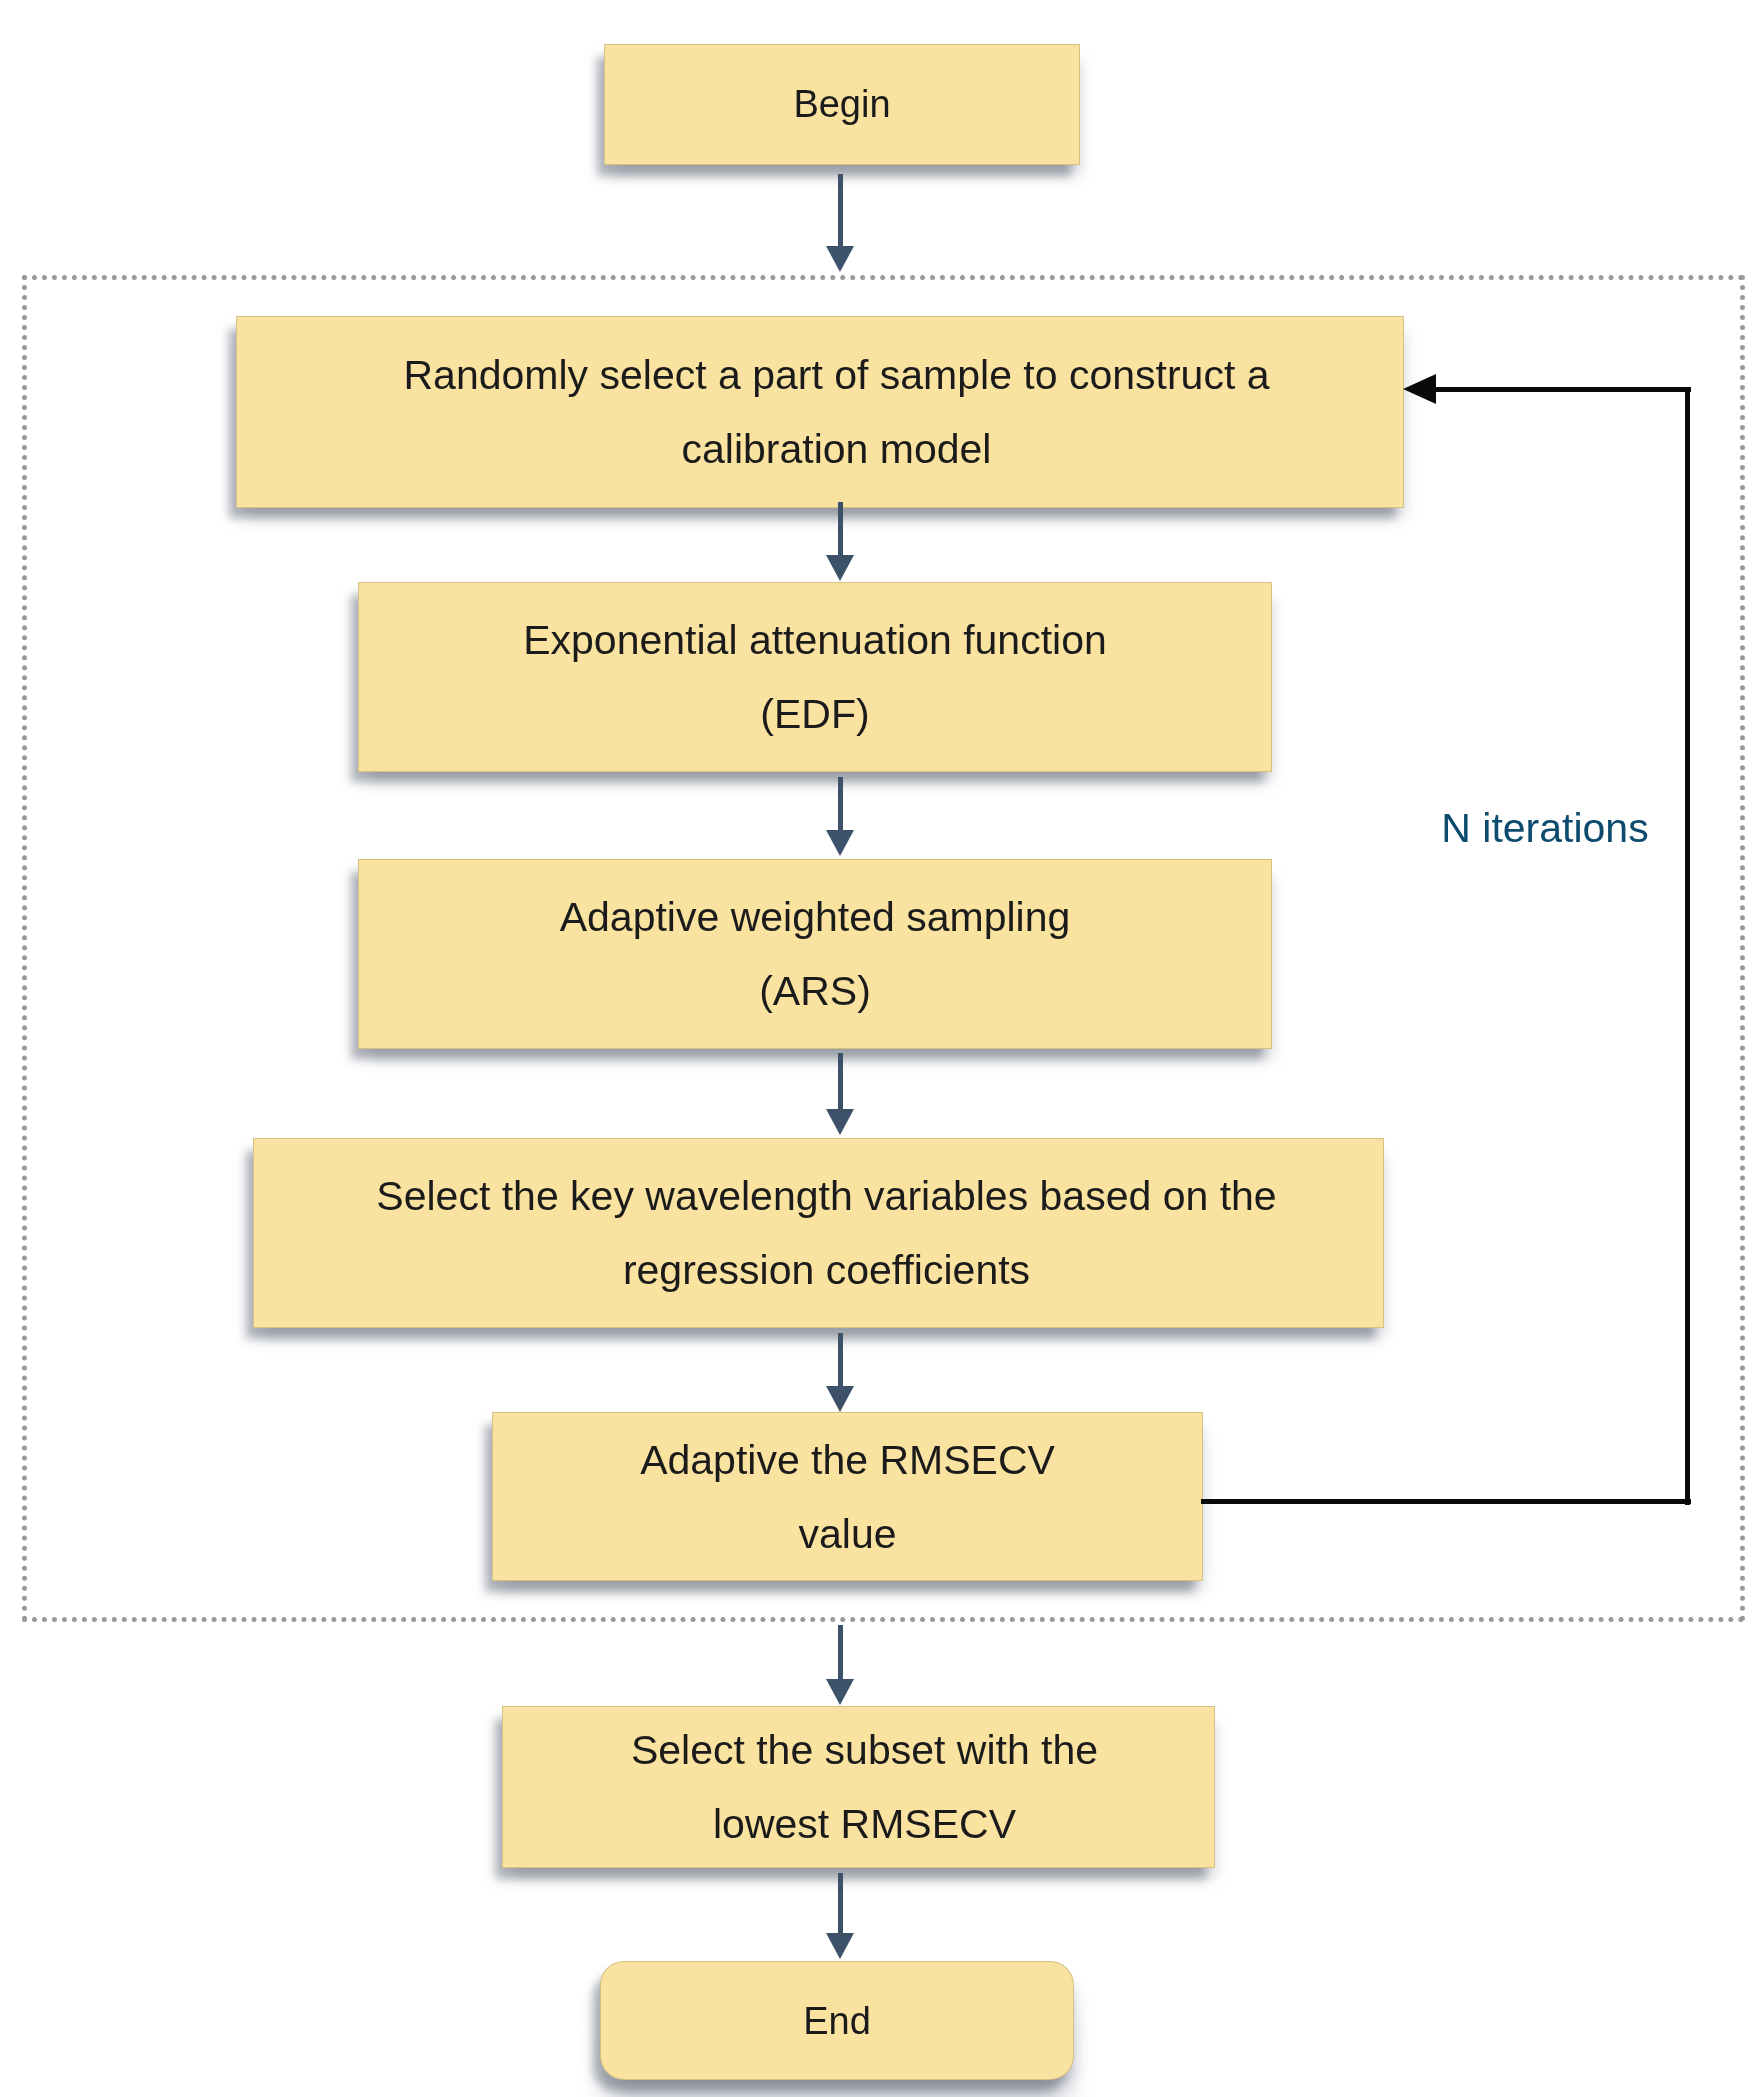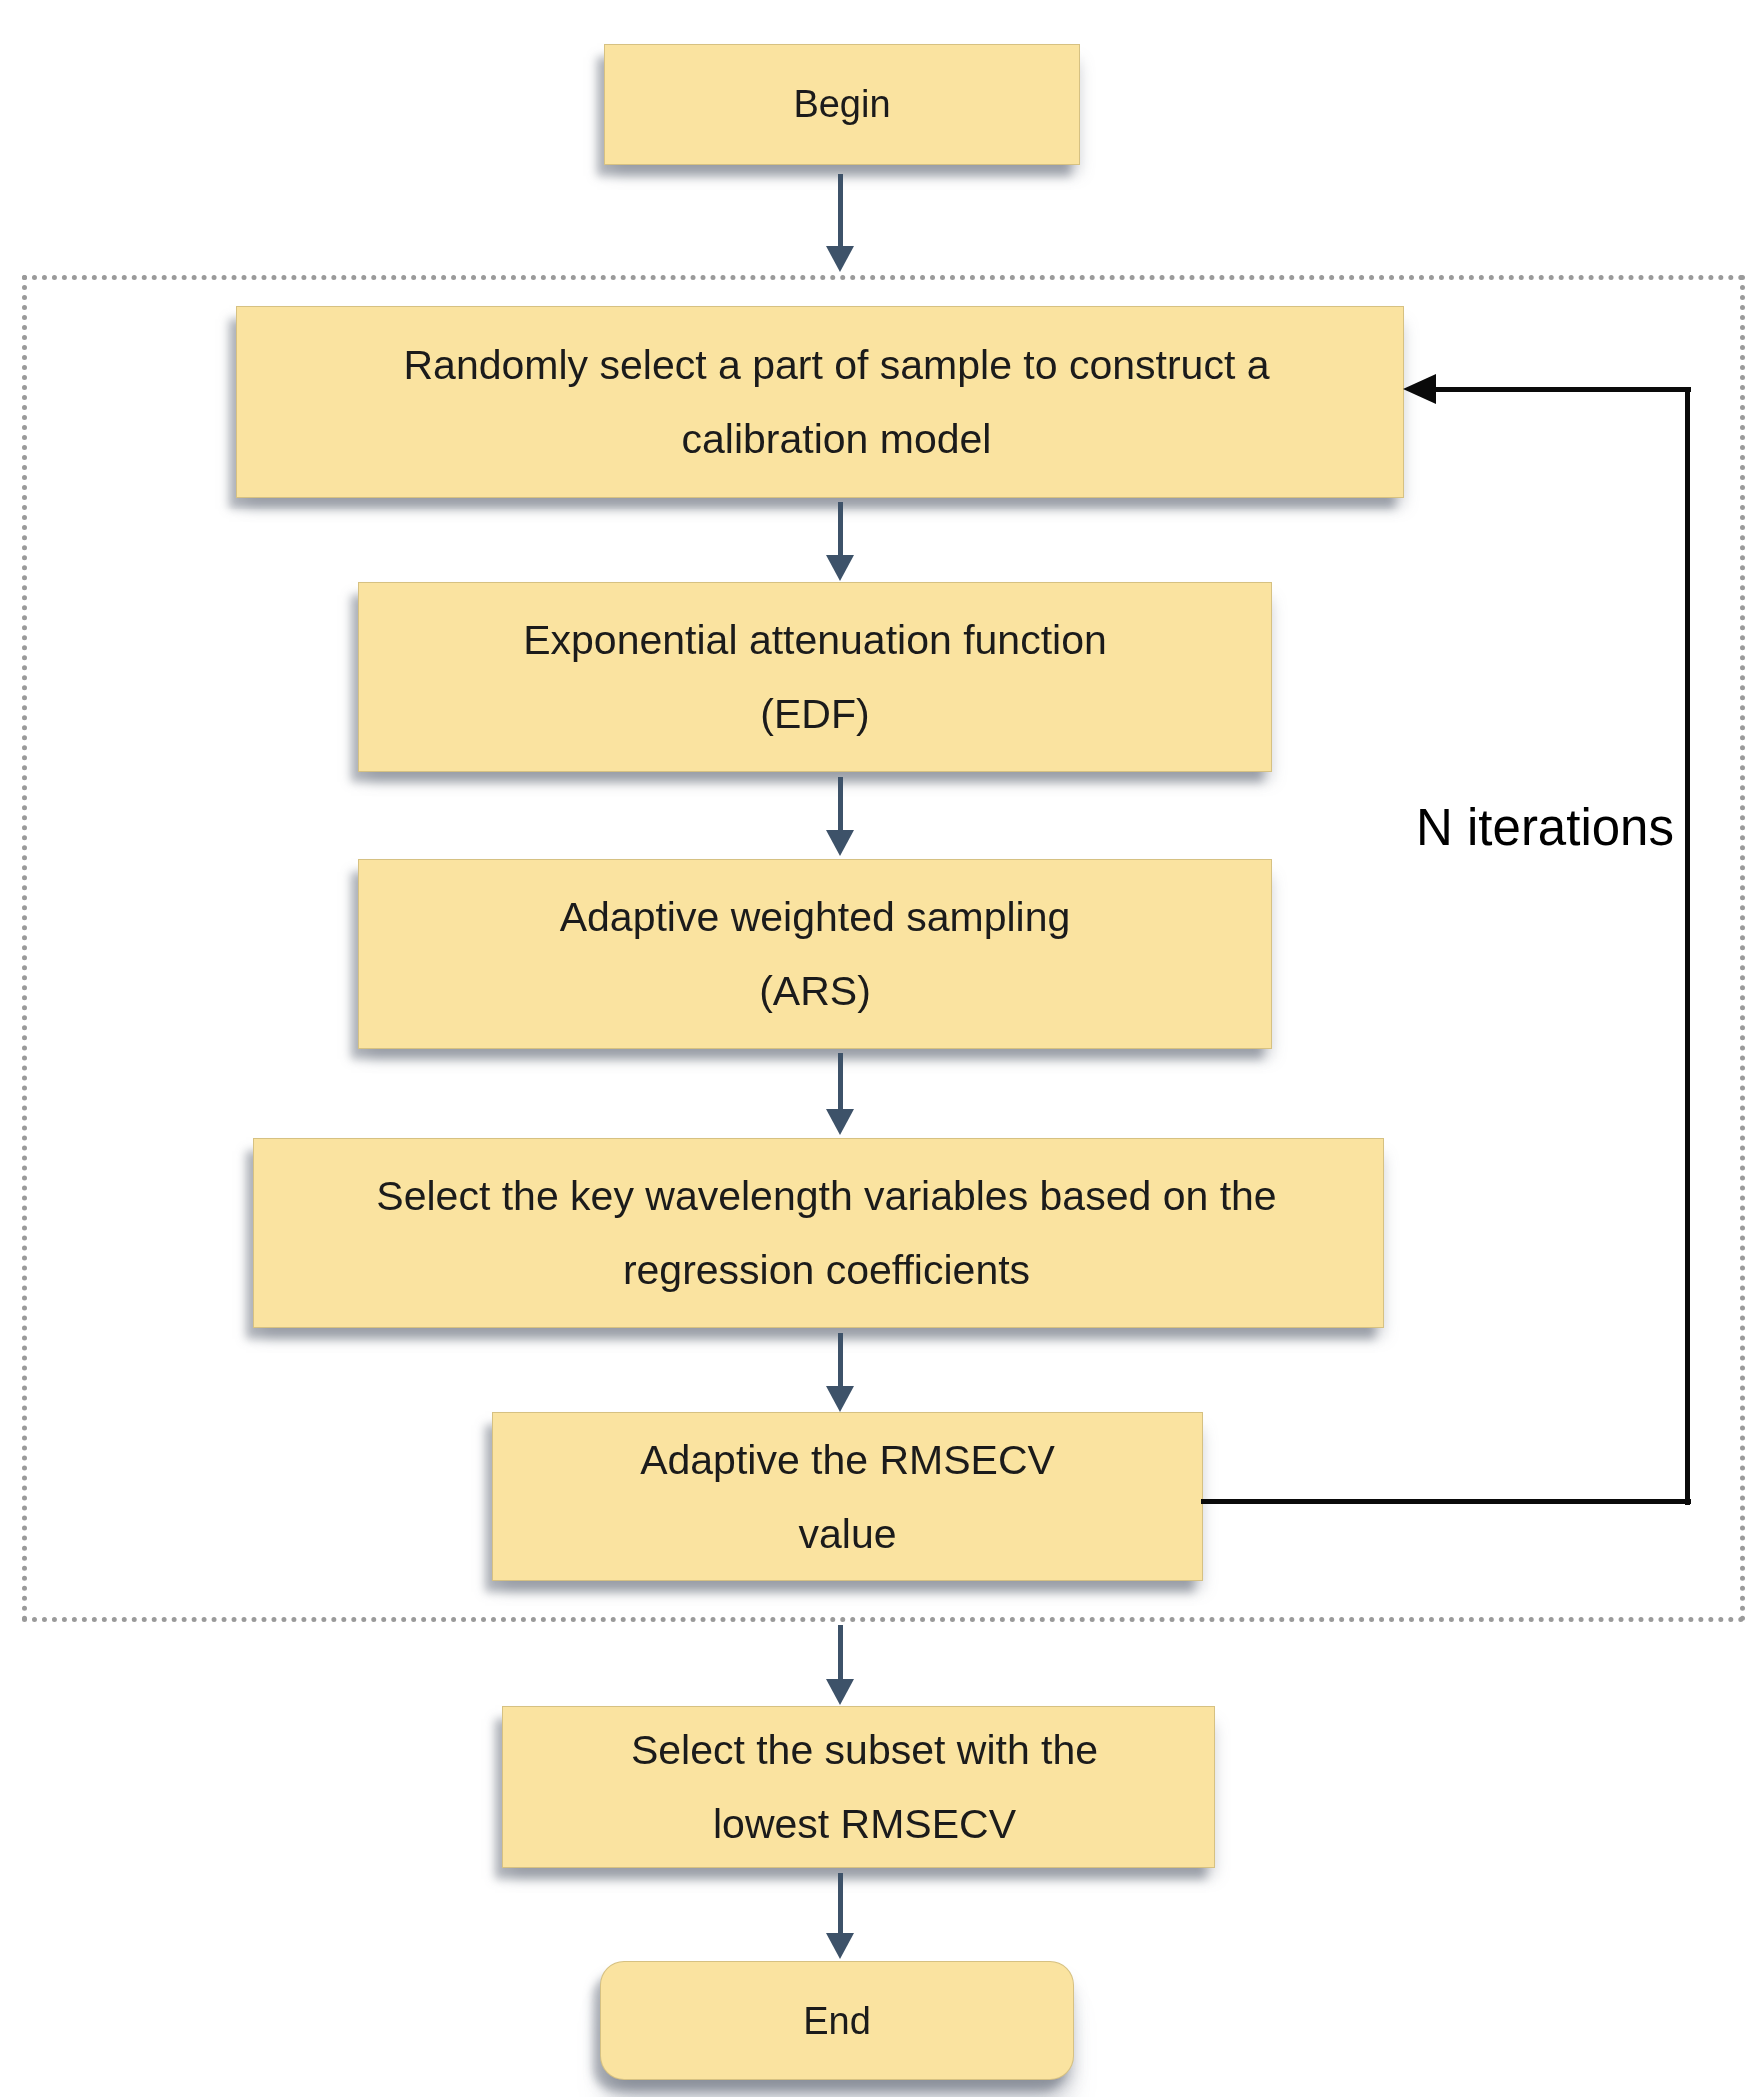--- a/index.html
+++ b/index.html
@@ -85,44 +85,44 @@
     border-top: 15.8px solid transparent;
     border-bottom: 15.8px solid transparent;
     border-right: 33px solid var(--loop-black);
   }
   .iter-label {
     position: absolute;
     left: 1404px;
     top: 773px;
     width: 282px;
     height: 62px;
-    font-size: 51px;
+    font-size: 41px;
     line-height: 62px;
     text-align: center;
-    color: #000000;
+    color: #0c4a6e;
     white-space: nowrap;
   }
 </style>
 </head>
 <body>
 
 <div class="canvas">
 
   <div class="box" style="left:604px; top:19.7px; width:476px; height:121px;">
     <div class="single-ln">Begin</div>
   </div>
 
   <div class="varrow" style="left:826px; top:150px;">
     <div class="shaft" style="height:72px;"></div>
     <div class="head" style="top:72px;"></div>
   </div>
 
   <div class="dotted-region"></div>
 
-  <div class="box" style="left:236px; top:282px; width:1168px; height:192px;padding-left:33px;">
+  <div class="box" style="left:236px; top:292px; width:1168px; height:192px;padding-left:33px;">
     <div class="ln">Randomly select a part of sample to construct a</div>
     <div class="ln">calibration model</div>
   </div>
 
   <div class="varrow" style="left:826px; top:478px;">
     <div class="shaft" style="height:53px;"></div>
     <div class="head" style="top:53px;"></div>
   </div>
 
   <div class="box" style="left:358px; top:558px; width:914px; height:190px;">

